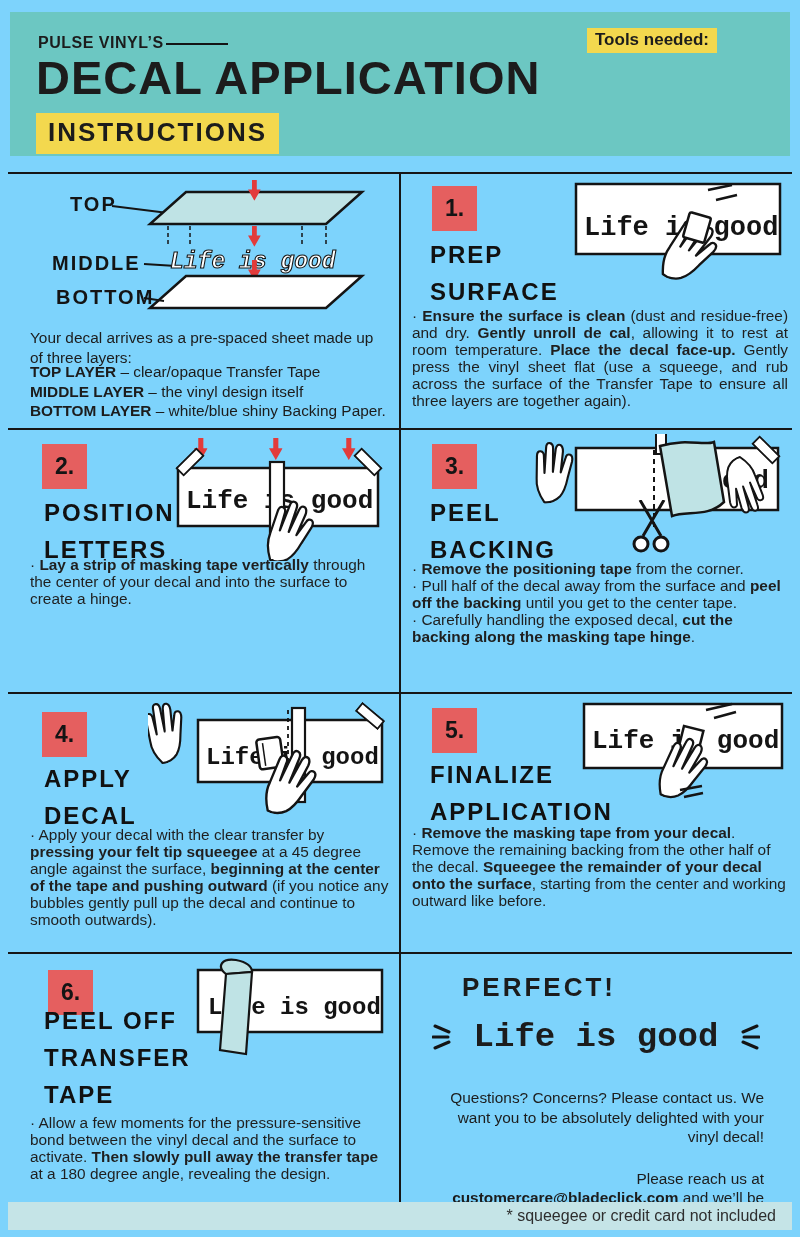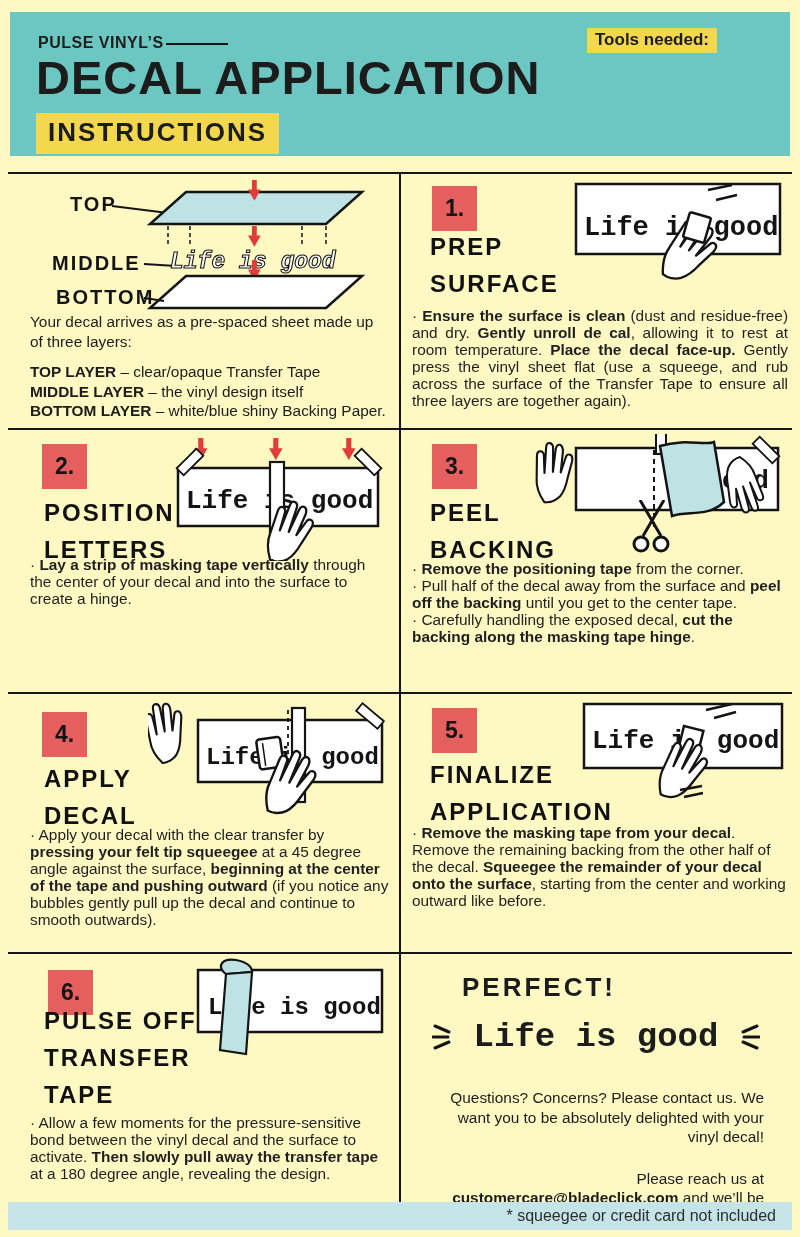--- a/index.html
+++ b/index.html
@@ -1,17 +1,17 @@
 <!DOCTYPE html>
 <html><head>
 <meta charset="utf-8">
 <style>
   html,body{margin:0;padding:0;background:#fff;}
   #sheet{
-    position:relative;width:800px;height:1237px;overflow:hidden;background:#fef9c3;
+    position:relative;width:800px;height:1237px;overflow:hidden;background:#7dd3fc;
     font-family:"Liberation Sans",sans-serif;color:#1c1c1c;
   }
   .abs{position:absolute;}
   
   .header{left:10px;top:12px;width:780px;height:144px;background:#6CC7C2;}
   .brand{left:28px;top:22px;font-size:16px;font-weight:700;letter-spacing:.5px;}
   .brand-underline{display:inline-block;width:62px;border-bottom:2.5px solid #141414;transform:translateY(-3px);margin-left:2px;}
   .header-title{left:26px;top:40px;font-size:47px;font-weight:800;letter-spacing:1px;line-height:52px;}
   .instructions{left:26px;top:101px;background:#F3D84E;padding:4px 12px 6px;font-size:26px;font-weight:700;letter-spacing:2px;}
   .tools{left:566px;top:16px;width:210px;}
@@ -106,29 +106,29 @@
         <use href="#arrow" width="16" height="26"></use>
       </g>
     <text class="mono-outline" x="120" y="90" font-size="23">Life is good</text>
     <g transform="translate(198,82) scale(0.8)">
         <use href="#arrow" width="16" height="26"></use>
       </g>
     <polygon points="100,130 276,130 312,98 136,98" fill="#fff" stroke="#141414" stroke-width="2.5"></polygon>
     <text class="diag-label" x="6" y="126" font-size="20">BOTTOM</text>
     <line x1="94" y1="120" x2="114" y2="123" stroke="#141414" stroke-width="2"></line>
   </svg>
-  <div class="abs lead-text" style="left:30px;top:312px;width:352px">Your decal arrives as a pre-spaced sheet made up of three layers:</div>
+  <div class="abs lead-text" style="left:30px;top:328px;width:352px">Your decal arrives as a pre-spaced sheet made up of three layers:</div>
   <div class="abs" style="left:30px;top:362px;width:356px">
     <div class="layer-line"><b>TOP LAYER</b><span> – clear/opaque Transfer Tape</span></div>
     <div class="layer-line"><b>MIDDLE LAYER</b><span> – the vinyl design itself</span></div>
     <div class="layer-line"><b>BOTTOM LAYER</b><span> – white/blue shiny Backing Paper.</span></div>
   </div>
 
   <div class="abs numbox" style="left:432px;top:186px">1.</div>
-  <div class="abs step-title" style="left:430px;top:224px;padding-top:44px">
+  <div class="abs step-title" style="left:430px;top:232px;padding-top:44px">
     <div style="margin-top:-40px">PREP</div>
     <div>SURFACE</div>
   </div>
   <svg class="abs" style="left:538px;top:178px" width="248" height="112" viewBox="0 0 248 112">
     <rect x="38" y="6" width="204" height="70" fill="#fff" stroke="#141414" stroke-width="2.5"></rect>
     <text class="mono" x="46" y="57" font-size="27">Life is good</text>
     <path d="M170,12 L194,7 M178,22 L199,17" stroke="#141414" stroke-width="2.5"></path>
     <g transform="translate(138,104) rotate(24) scale(0.95)">
       <use href="#hand" x="-30" y="-72" width="60" height="72"></use>
     </g>
@@ -248,21 +248,21 @@
       <use href="#hand" x="-30" y="-72" width="60" height="72"></use>
     </g>
     <path d="M124,90 L146,86 M128,97 L147,93" stroke="#141414" stroke-width="2.5"></path>
   </svg>
   <div class="abs step-body" style="left:412px;top:824px;width:376px">
       <p><span>· </span><b>Remove the masking tape from your decal</b><span>. Remove the remaining backing from the other half of the decal. </span><b>Squeegee the remainder of your decal onto the surface</b><span>, starting from the center and working outward like before.</span></p>
     </div>
 
   <div class="abs numbox" style="left:48px;top:970px">6.</div>
   <div class="abs step-title" style="left:44px;top:1002px">
-    <div>PULSE OFF</div>
+    <div>PEEL OFF</div>
     <div>TRANSFER</div>
     <div>TAPE</div>
   </div>
   <svg class="abs" style="left:168px;top:958px" width="220" height="104" viewBox="0 0 220 104">
     <rect x="30" y="12" width="184" height="62" fill="#fff" stroke="#141414" stroke-width="2.5"></rect>
     <text class="mono" x="40" y="56" font-size="24">Life is good</text>
     <path d="M58,16 C48,8 54,0 68,2 C78,4 84,8 84,14 Z" fill="#BFE3E5" stroke="#141414" stroke-width="2.2"></path>
     <polygon points="58,16 84,14 78,96 52,92" fill="#BFE3E5" stroke="#141414" stroke-width="2.2"></polygon>
   </svg>
   <div class="abs step-body" style="left:30px;top:1114px;width:360px">

